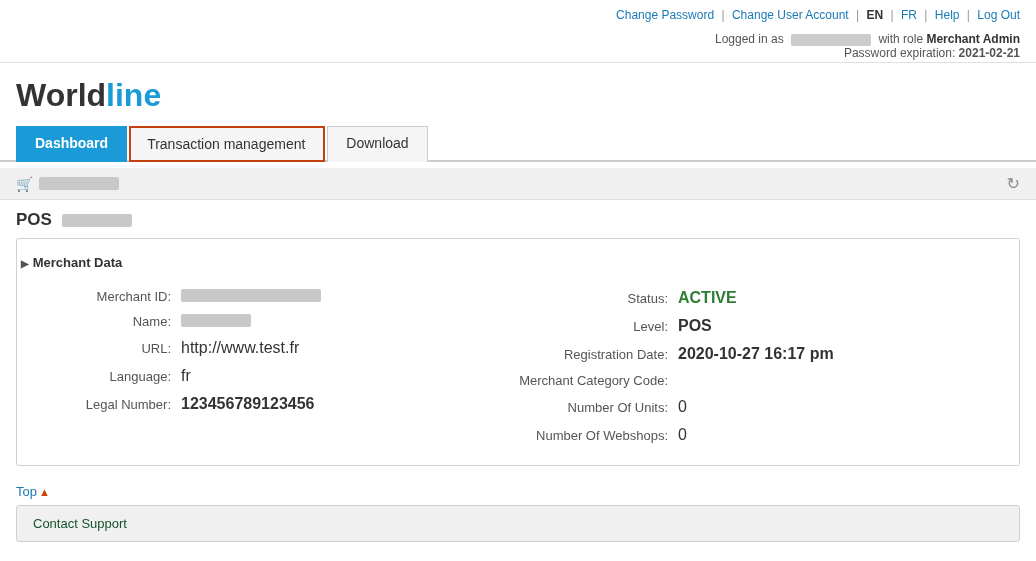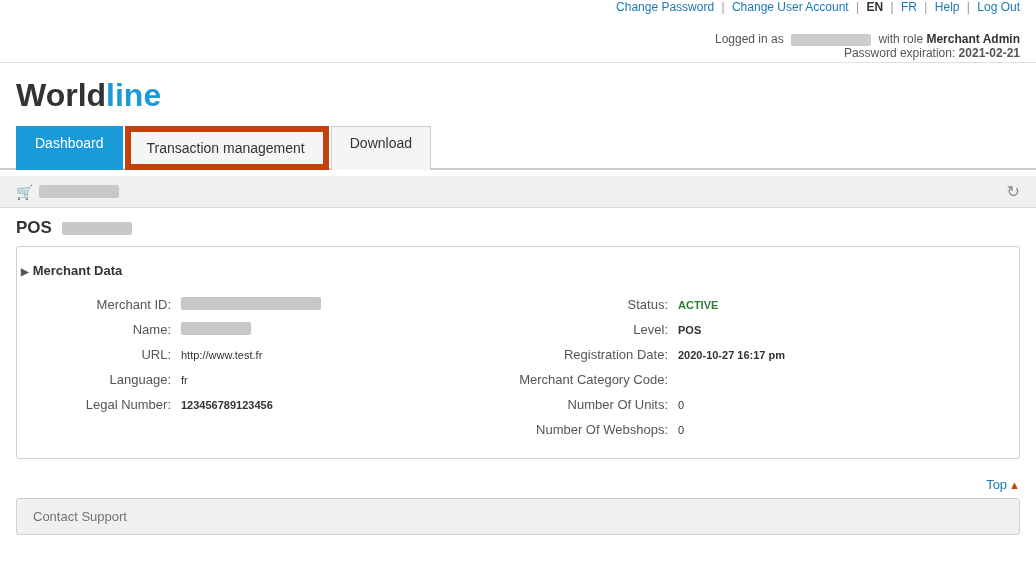--- a/index.html
+++ b/index.html
@@ -9,35 +9,35 @@
       color: #333;
       background: #fff;
       width: 1036px;
       min-height: 561px;
     }
 
     
     .top-bar {
       background: #fff;
       text-align: right;
-      padding: 0 16px 2px 16px;
+      padding: 8px 16px 2px 16px;
       font-size: 12px;
       color: #555;
       border-bottom: 1px solid #e0e0e0;
     }
     .top-bar a {
       color: #1a7ab5;
       text-decoration: none;
     }
     .top-bar .separator { color: #999; margin: 0 4px; }
     .top-bar .lang-active { color: #333; font-weight: bold; }
     .top-bar .lang-inactive { color: #1a7ab5; }
     .top-bar .role { font-weight: bold; color: #333; }
     .top-bar .expiry-date { font-weight: bold; }
-    .logged-in-line { margin-top: 18px; }
+    .logged-in-line { margin-top: 10px; }
 
     
     .logo-area {
       padding: 14px 3px 10px 16px;
     }
     .logo {
       font-size: 32px;
       font-weight: bold;
       color: #333;
     }
@@ -60,24 +60,24 @@
       background: #f5f5f5;
       color: #333;
       margin-right: 2px;
       position: relative;
       top: 2px;
     }
     .nav-tab.active {
       background: #1a9ad7;
       color: #fff;
       border-color: #1a9ad7;
-      font-weight: normal;
+      font-weight: bold;
     }
     .nav-tab.highlighted {
-      border: 6px solid #c2410c;
+      border: 2px solid #c2410c;
       background: #f5f5f5;
       color: #333;
       padding-left: 16px;
     }
 
     
     .breadcrumb-bar {
       display: flex;
       align-items: center;
       justify-content: space-between;
@@ -155,33 +155,32 @@
     .data-label {
       text-align: right;
       min-width: 160px;
       color: #555;
       font-size: 13px;
       padding-right: 10px;
       flex-shrink: 0;
     }
     .data-value {
       color: #333;
-      font-size: 11px;
+      font-size: 16px;
     }
     .data-value.active-status {
       color: #2e7d32;
       font-weight: bold;
     }
     .data-value.bold {
       font-weight: bold;
     }
 
     
     .top-link-bar {
-      text-align: right;
       padding: 6px 16px;
       font-size: 13px;
     }
     .top-link {
       color: #1a7ab5;
       text-decoration: none;
       cursor: pointer;
     }
     .top-arrow {
       color: #cc4400;
@@ -191,21 +190,21 @@
 
     
     .footer {
       margin: 0 16px 0 16px;
       border: 1px solid #d0d0d0;
       border-radius: 3px;
       padding: 10px 16px;
       background: #f0f0f0;
     }
     .footer a {
-      color: #737373;
+      color: #14532d;
       text-decoration: none;
       font-size: 13px;
     }
 
     .blurred-text {
       display: inline-block;
       background: #c8c8c8;
       color: #c8c8c8;
       border-radius: 2px;
       min-width: 80px;

